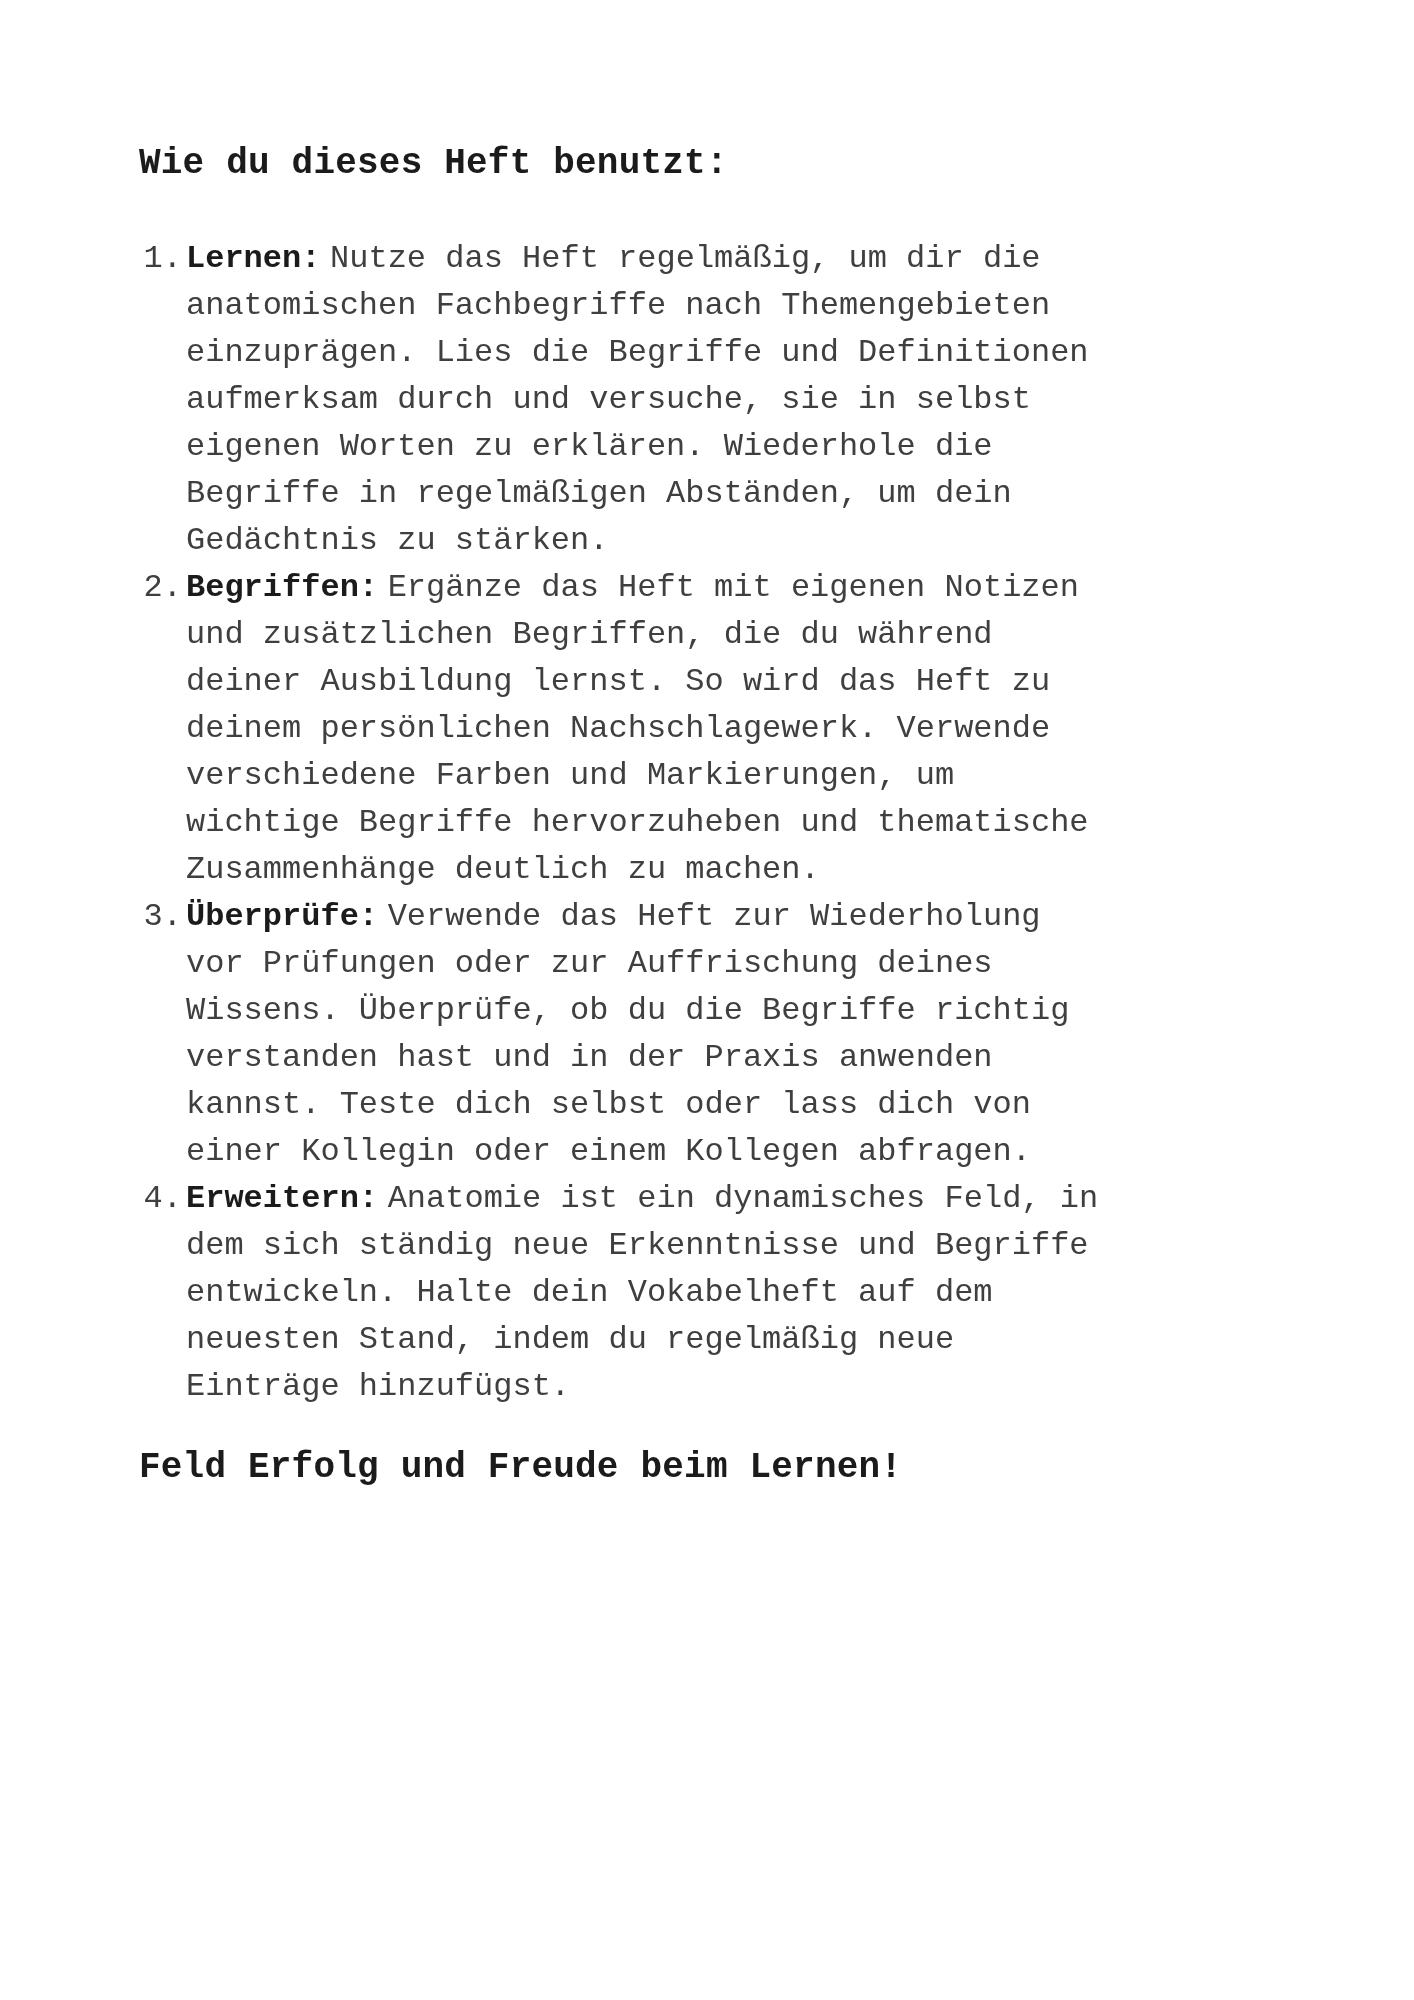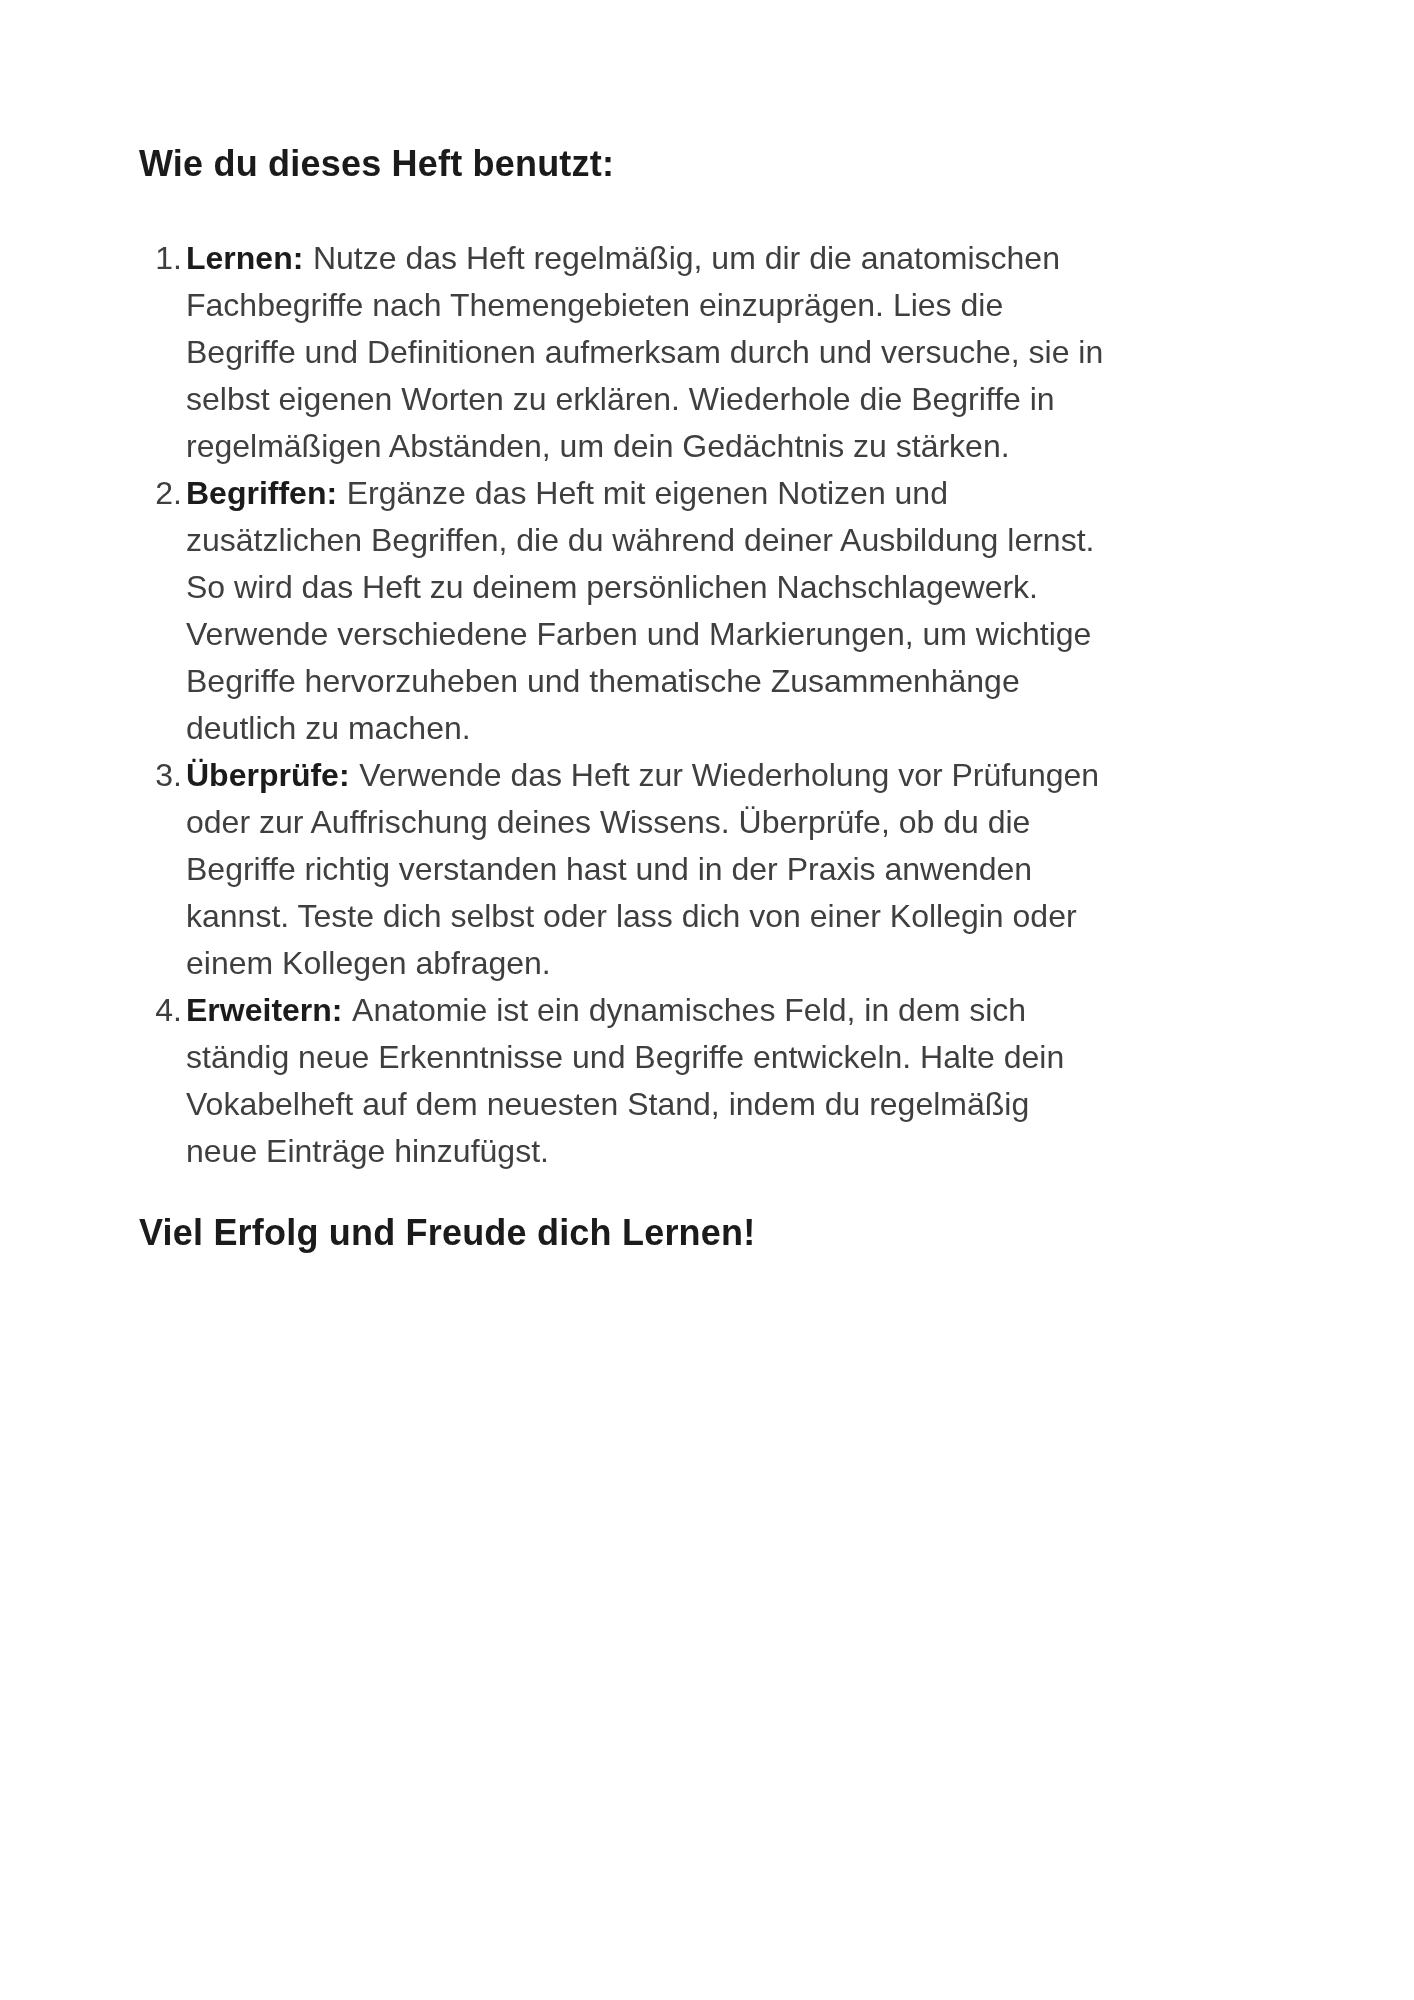--- a/index.html
+++ b/index.html
@@ -5,21 +5,21 @@
   html, body {
     margin: 0;
     padding: 0;
     background: #ffffff;
   }
   .page {
     position: relative;
     width: 1242px;
     height: 2000px;
     background: var(--page-bg, #ffffff);
-    font-family: Liberation Sans, sans-serif;
+    font-family: Liberation Mono, monospace;
     overflow: hidden;
   }
   .content {
     position: absolute;
     left: 139px;
     top: 0;
     width: 965px;
   }
   .title {
     margin: 142px 0 0 0;
@@ -83,15 +83,15 @@
 
   <li>
     <span class="num">3.</span><span class="lead">Überprüfe:</span><span class="body-text">Verwende das Heft zur Wiederholung vor Prüfungen oder zur Auffrischung deines Wissens. Überprüfe, ob du die Begriffe richtig verstanden hast und in der Praxis anwenden kannst. Teste dich selbst oder lass dich von einer Kollegin oder einem Kollegen abfragen.</span>
   </li>
 
   <li>
     <span class="num">4.</span><span class="lead">Erweitern:</span><span class="body-text">Anatomie ist ein dynamisches Feld, in dem sich ständig neue Erkenntnisse und Begriffe entwickeln. Halte dein Vokabelheft auf dem neuesten Stand, indem du regelmäßig neue Einträge hinzufügst.</span>
   </li>
 </ol>
 
-    <p class="closing">Viel Erfolg und Freude dich Lernen!</p>
+    <p class="closing">Feld Erfolg und Freude beim Lernen!</p>
   </div>
 </div>
 
 </body></html>

